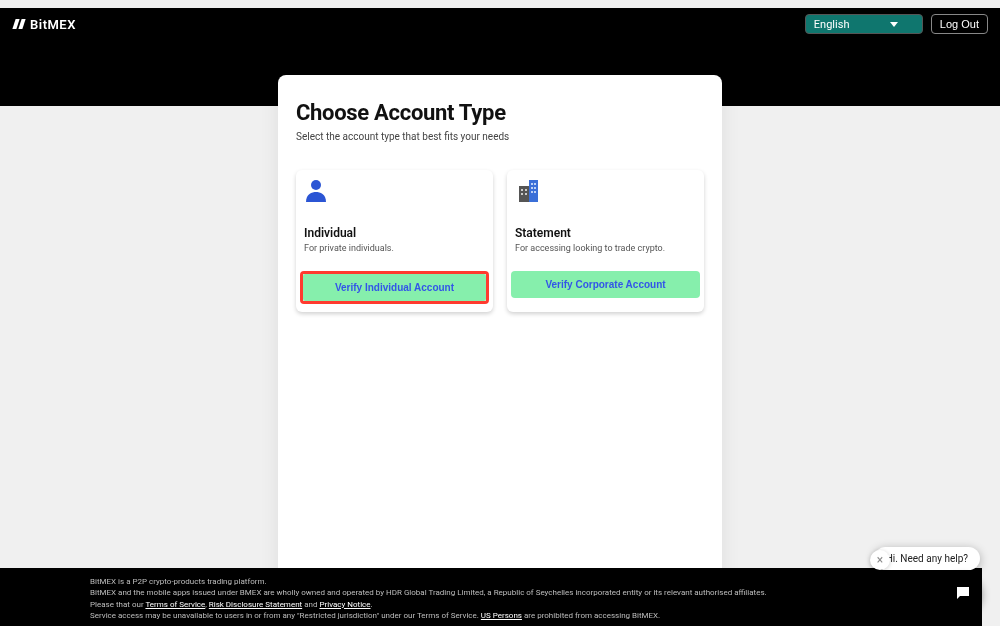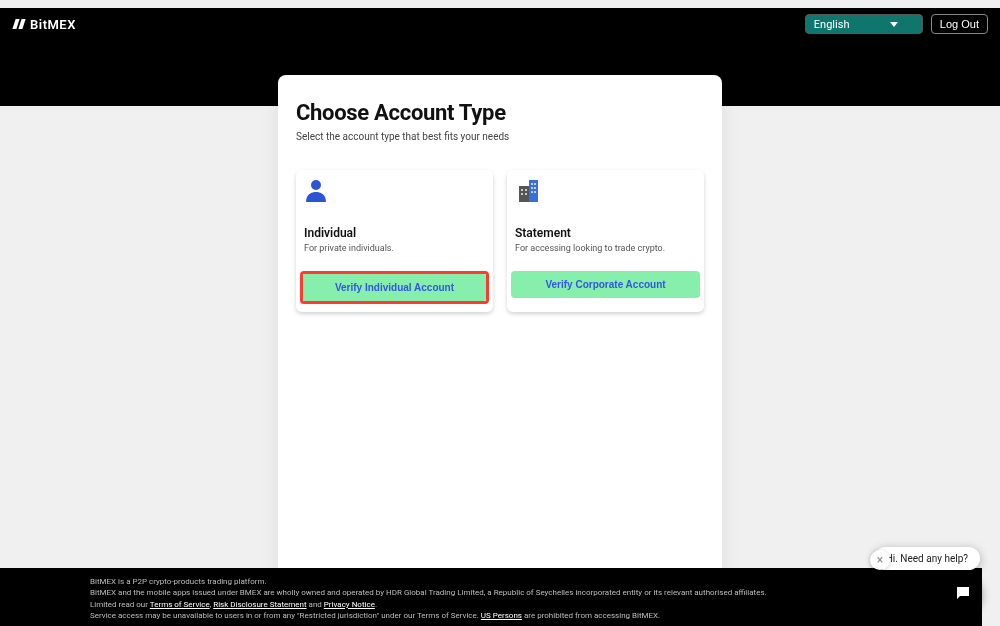--- a/index.html
+++ b/index.html
@@ -109,20 +109,20 @@
   <div class="chat-fab">
     <svg viewBox="0 0 24 24">
         <path d="M4 4h16v12H8l-4 4V4z" fill="#fff"></path>
       </svg>
   </div>
 
   <div class="footer">
     <div>BitMEX is a P2P crypto-products trading platform.</div>
     <div>BitMEX and the mobile apps issued under BMEX are wholly owned and operated by HDR Global Trading Limited, a Republic of Seychelles incorporated entity or its relevant authorised affiliates.</div>
     <div>
-      <span>Limited read our </span><a href="#">Terms of Service</a><span>, </span><a href="#">Risk Disclosure Statement</a><span> and </span><a href="#">Privacy Notice</a><span>.</span>
+      <span>Please that our </span><a href="#">Terms of Service</a><span>, </span><a href="#">Risk Disclosure Statement</a><span> and </span><a href="#">Privacy Notice</a><span>.</span>
     </div>
     <div>
       <span>Service access may be unavailable to users in or from any "Restricted jurisdiction" under our Terms of Service. </span><a href="#">US Persons</a><span> are prohibited from accessing BitMEX.</span>
     </div>
   </div>
 
 </div>
 
 </body></html>

